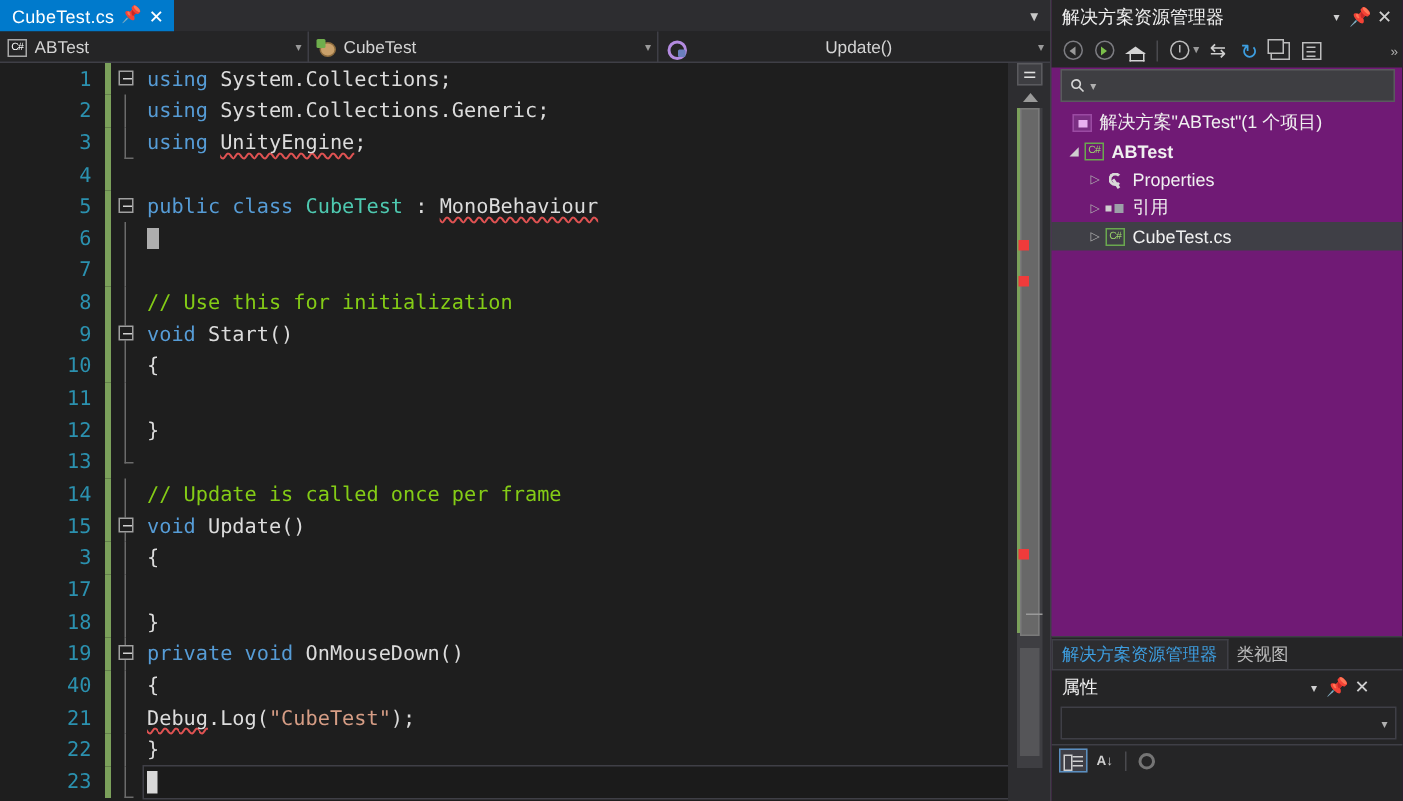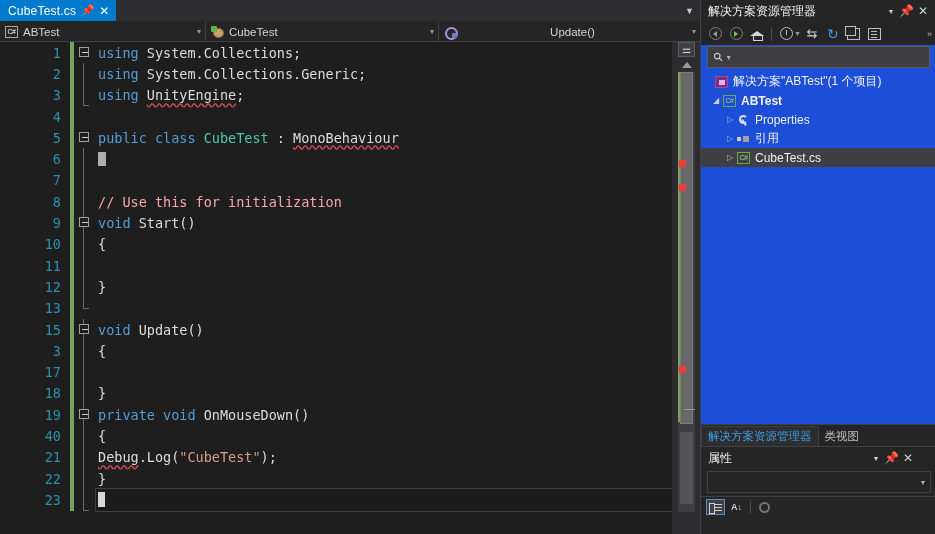--- a/index.html
+++ b/index.html
@@ -139,21 +139,21 @@
   .outline-line.half { height: 11px; top: 0; }
   .row-text-zone {
     flex: 1; height: 21.3px; display: flex; align-items: center;
     white-space: pre; padding-left: 2px;
   }
 
   
   .t-kw   { color: #569cd6; }
   .t-type { color: #4ec9b0; }
   .t-plain{ color: #dcdcdc; }
-  .t-cmt  { color: #fca5a5; }
+  .t-cmt  { color: #84cc16; }
   .t-str  { color: #d69d85; }
   .t-punc { color: #dcdcdc; }
   .squiggle {
     text-decoration: underline wavy #e05252;
     text-decoration-skip-ink: none;
     text-underline-offset: 2px;
   }
   .caret {
     display: inline-block; width: 7px; height: 15px;
     background: #d8d8d8; vertical-align: middle;
@@ -201,21 +201,21 @@
   .err-marker {
     position: absolute; left: 1px; width: 7px; height: 7px; background: #ef3b3b;
   }
   .scroll-grip {
     position: absolute; left: 3px; width: 11px; height: 1px; background: #9a9a9a;
   }
 
   
   #right-col {
     position: absolute; left: 700px; top: 0; width: 235px; height: 534px;
-    background: #1d4ed8; border-left: 1px solid #3f3f46;
+    background: #701a75; border-left: 1px solid #3f3f46;
   }
 
   
   #se-header {
     position: relative; height: 22px; display: flex; align-items: center;
     padding: 0 4px 0 7px; background: #252526;
   }
   #se-title { flex: 1; color: #f1f1f1; font-size: 12px; white-space: nowrap; }
   .hdr-btn {
     width: 16px; height: 16px; display: flex; align-items: center; justify-content: center;
@@ -529,20 +529,28 @@
 
         <div class="code-row">
           <span class="gutter-num">13</span>
           <span class="change-bar"></span>
           <span class="fold-zone">
               <span class="outline-line half tail"></span>
             </span>
           <span class="row-text-zone"></span>
         </div>
 
+        <div class="code-row">
+          <span class="gutter-num">14</span>
+          <span class="change-bar"></span>
+          <span class="fold-zone">
+              <span class="outline-line"></span>
+            </span>
+          <span class="row-text-zone">    <span class="t-cmt">// Update is called once per frame</span></span>
+        </div>
 
         <div class="code-row">
           <span class="gutter-num">15</span>
           <span class="change-bar"></span>
           <span class="fold-zone">
               <span class="outline-line"></span>
               <span class="fold-box"></span>
             </span>
           <span class="row-text-zone">    <span class="t-kw">void </span><span class="t-plain">Update</span><span class="t-punc">()</span></span>
         </div>

